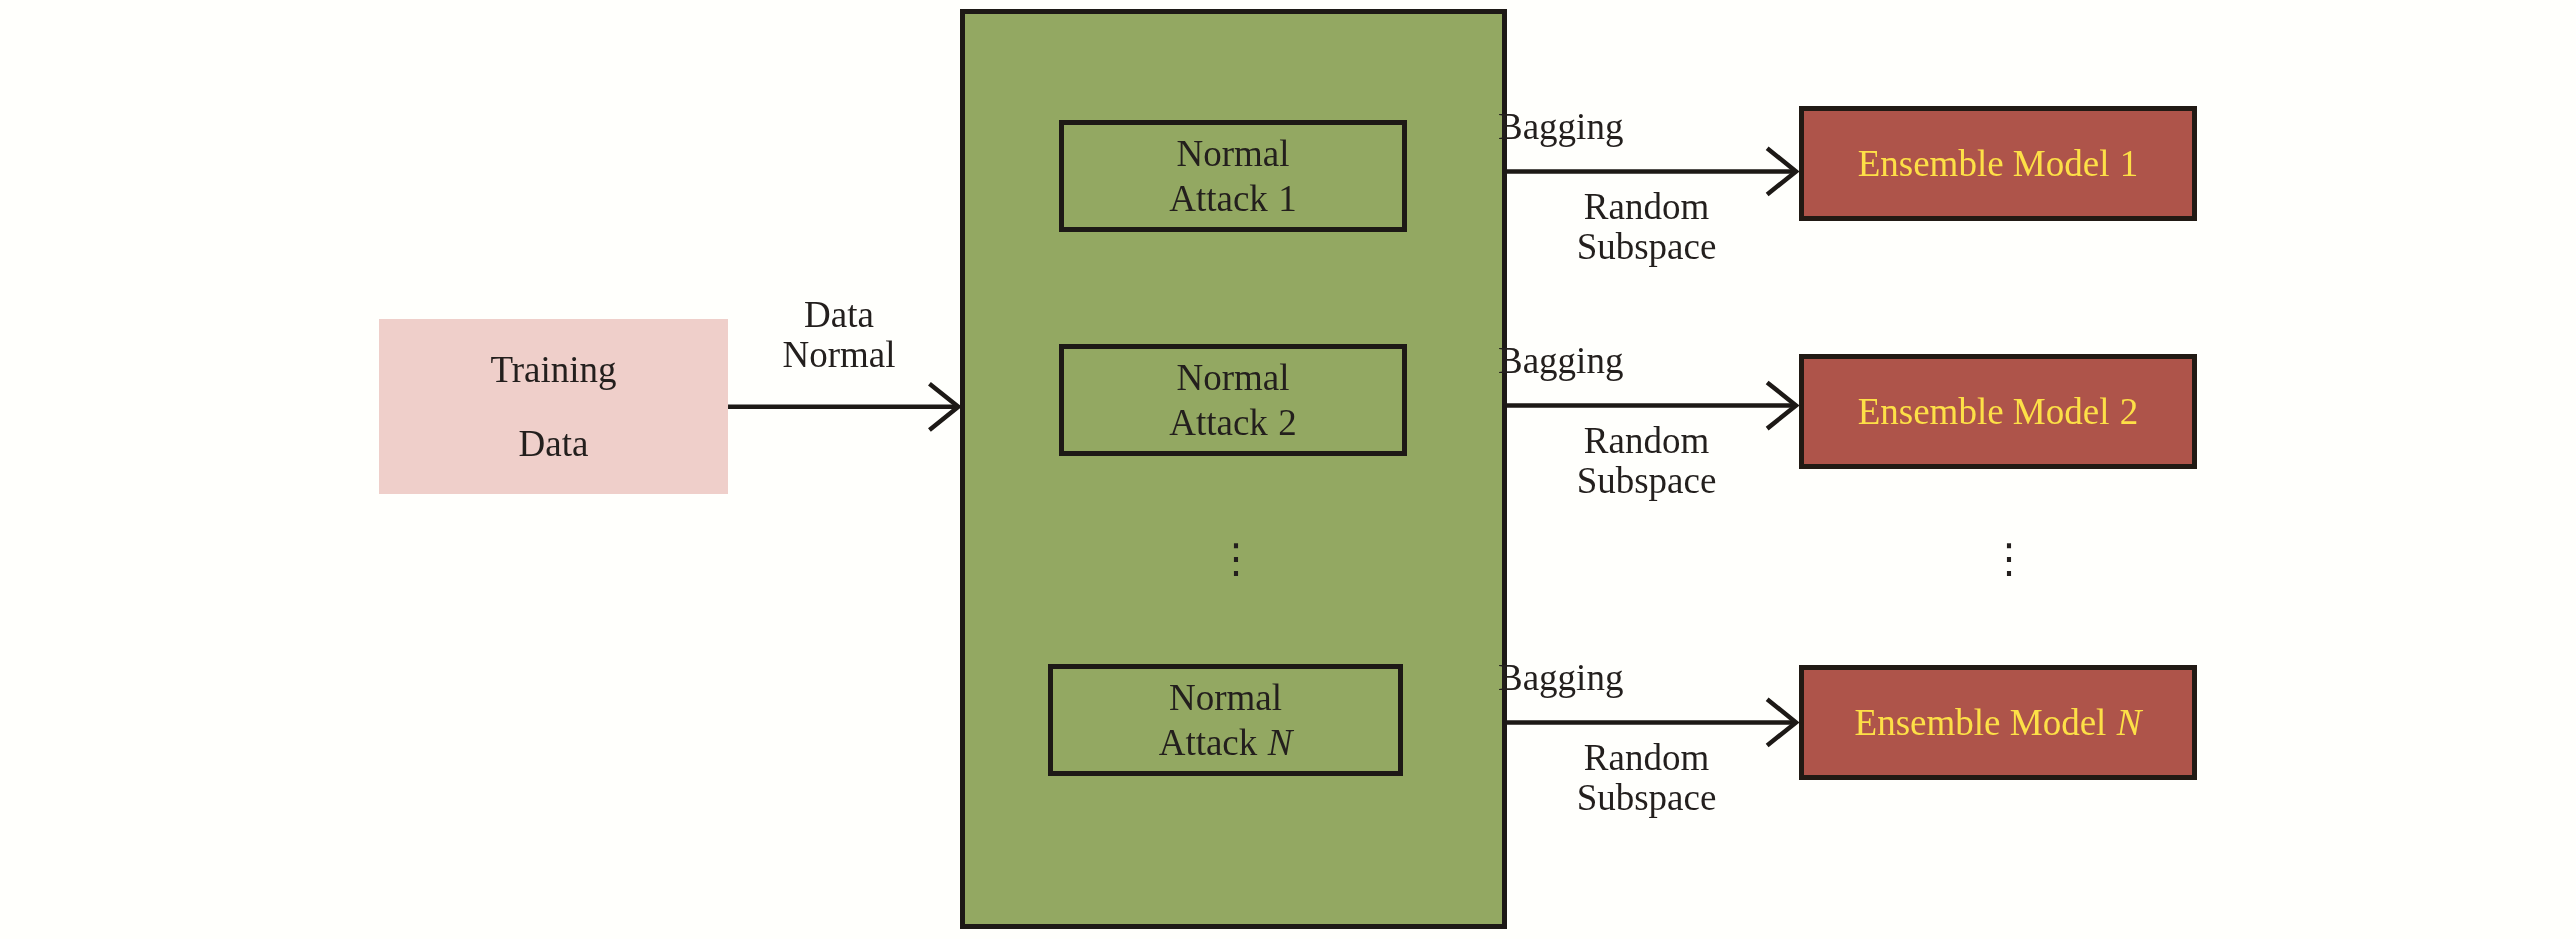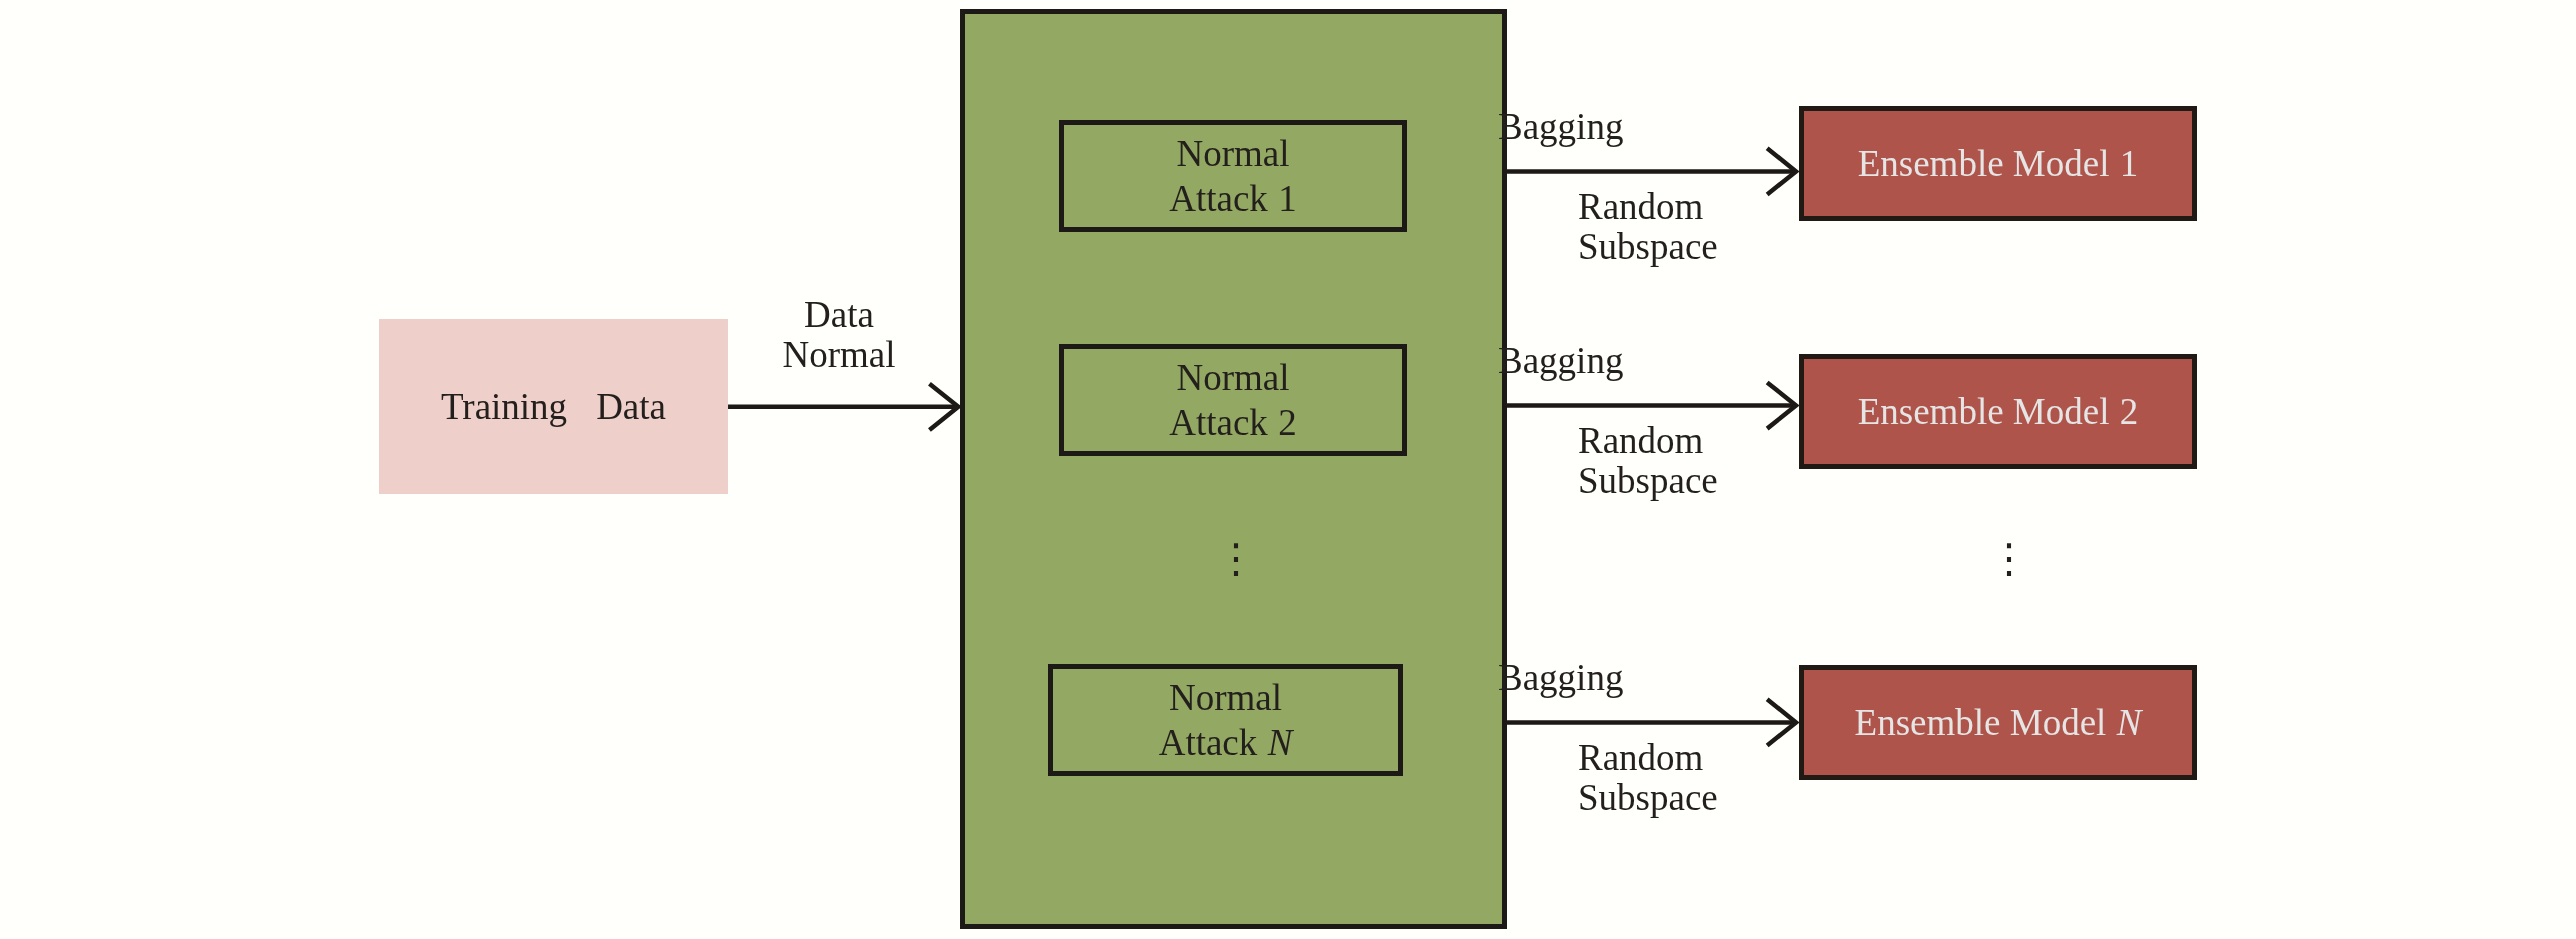--- a/index.html
+++ b/index.html
@@ -10,21 +10,21 @@
     background:#fffffc;
     overflow:hidden;
     font-family:"Liberation Serif","DejaVu Serif",serif;
     color:#231f1d;
   }
   .abs{position:absolute;}
   
   .training-box{
     left:379px;top:319px;width:349px;height:175px;
     background:#efcfca;
-    display:flex;flex-direction:row;align-items:center;justify-content:center;
+    display:flex;flex-direction:column;align-items:center;justify-content:center;
     font-size:37px;line-height:1.22;text-align:right;gap:29px;
   }
   .pool-box{
     left:960px;top:9px;width:547px;height:920px;
     background:#93a862;
     border:5.8px solid #1d1916;
   }
   .attack-box{
     position:absolute;
     width:348px;height:112px;
@@ -34,37 +34,37 @@
     font-size:37px;line-height:1.22;text-align:left;
   }
   .attack-1{left:94px;top:106px;}
   .attack-2{left:94px;top:330px;}
   .attack-n{left:83px;top:650px;width:355px;}
   .ensemble-box{
     width:398px;height:115px;
     background:#ae544a;
     border:5.8px solid #211a14;
     display:flex;align-items:center;justify-content:center;
-    font-size:37px;color:#e5e5e5;white-space:nowrap;
+    font-size:37px;color:#fde047;white-space:nowrap;
   }
   .ensemble-1{left:1799px;top:106px;}
   .ensemble-2{left:1799px;top:354px;}
   .ensemble-n{left:1799px;top:665px;}
   
   .split-label{
     left:743px;top:295px;width:192px;
     font-size:37px;line-height:1.07;text-align:center;
   }
   .conn-label-top{
     width:257px;left:1498px;
     font-size:37px;line-height:1.0;
   }
   .conn-label-bottom{
-    width:257px;left:1578px;
-    font-size:37px;line-height:1.07;
+    width:257px;left:1518px;
+    font-size:37px;line-height:1.07;text-align:center;
   }
   .lbl-bagging-1{top:108px;}
   .lbl-random-1{top:187px;}
   .lbl-bagging-2{top:342px;}
   .lbl-random-2{top:421px;}
   .lbl-bagging-n{top:659px;}
   .lbl-random-n{top:738px;}
   
   .vdots{
     width:28px;text-align:center;

